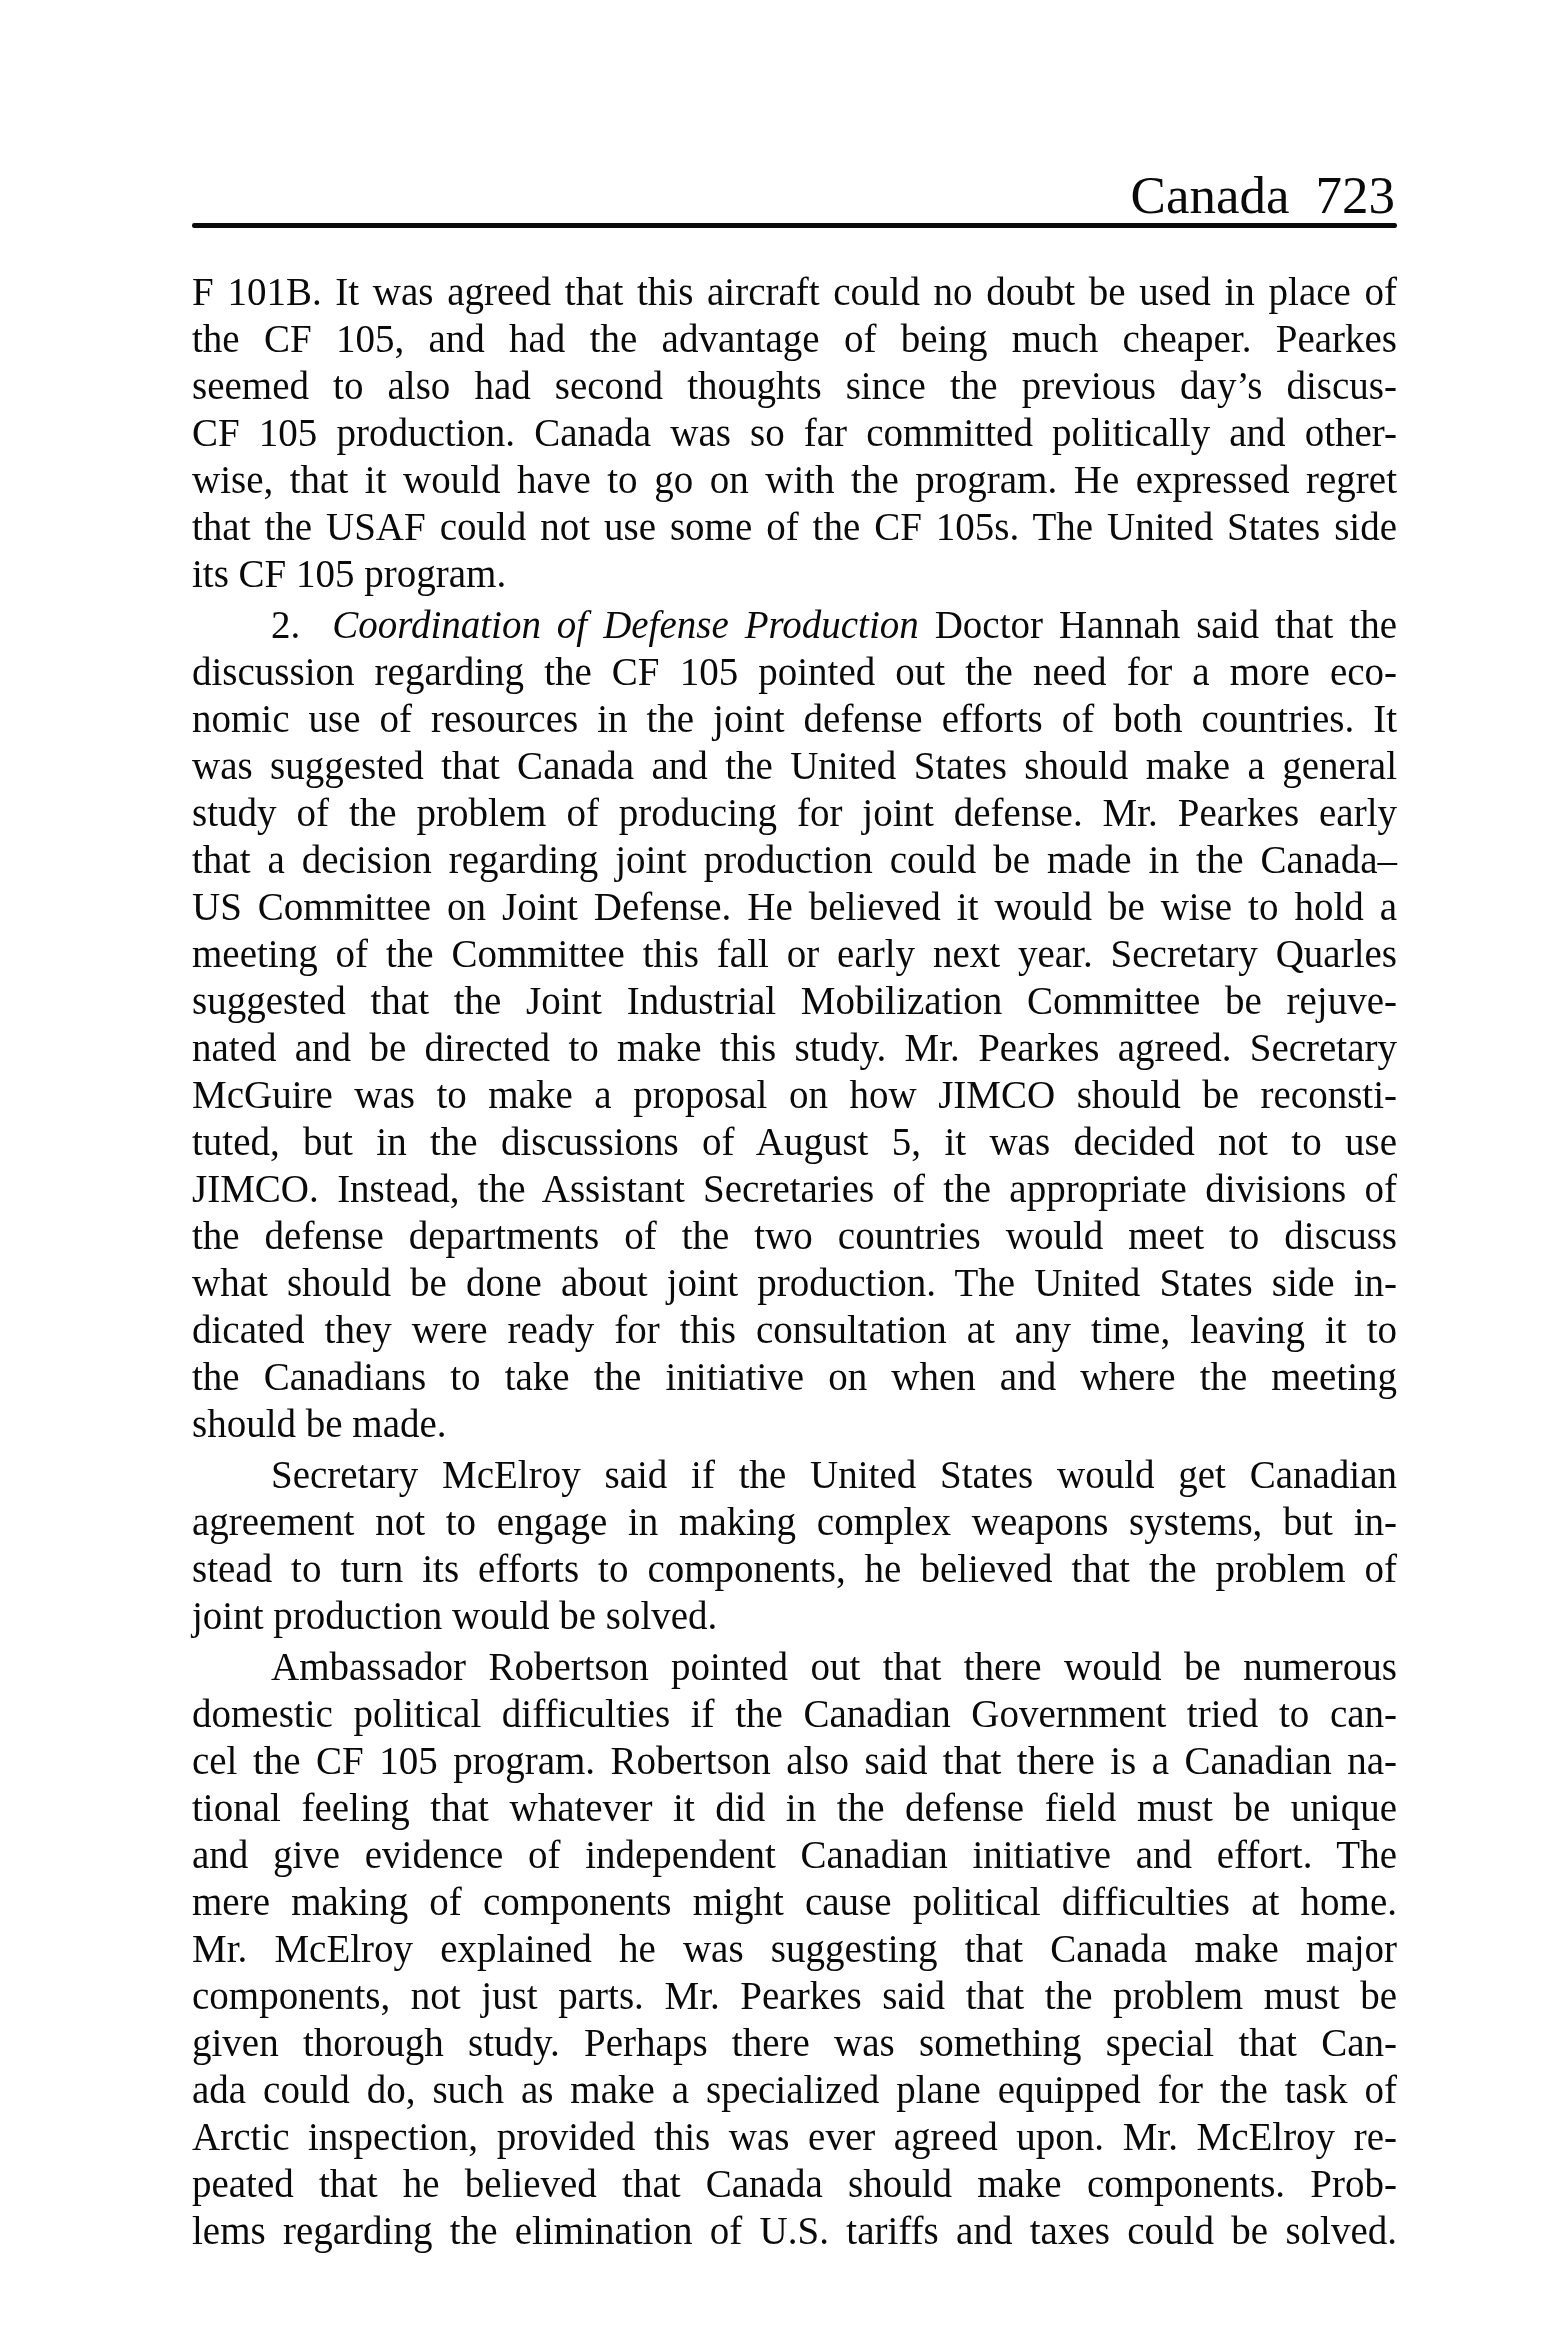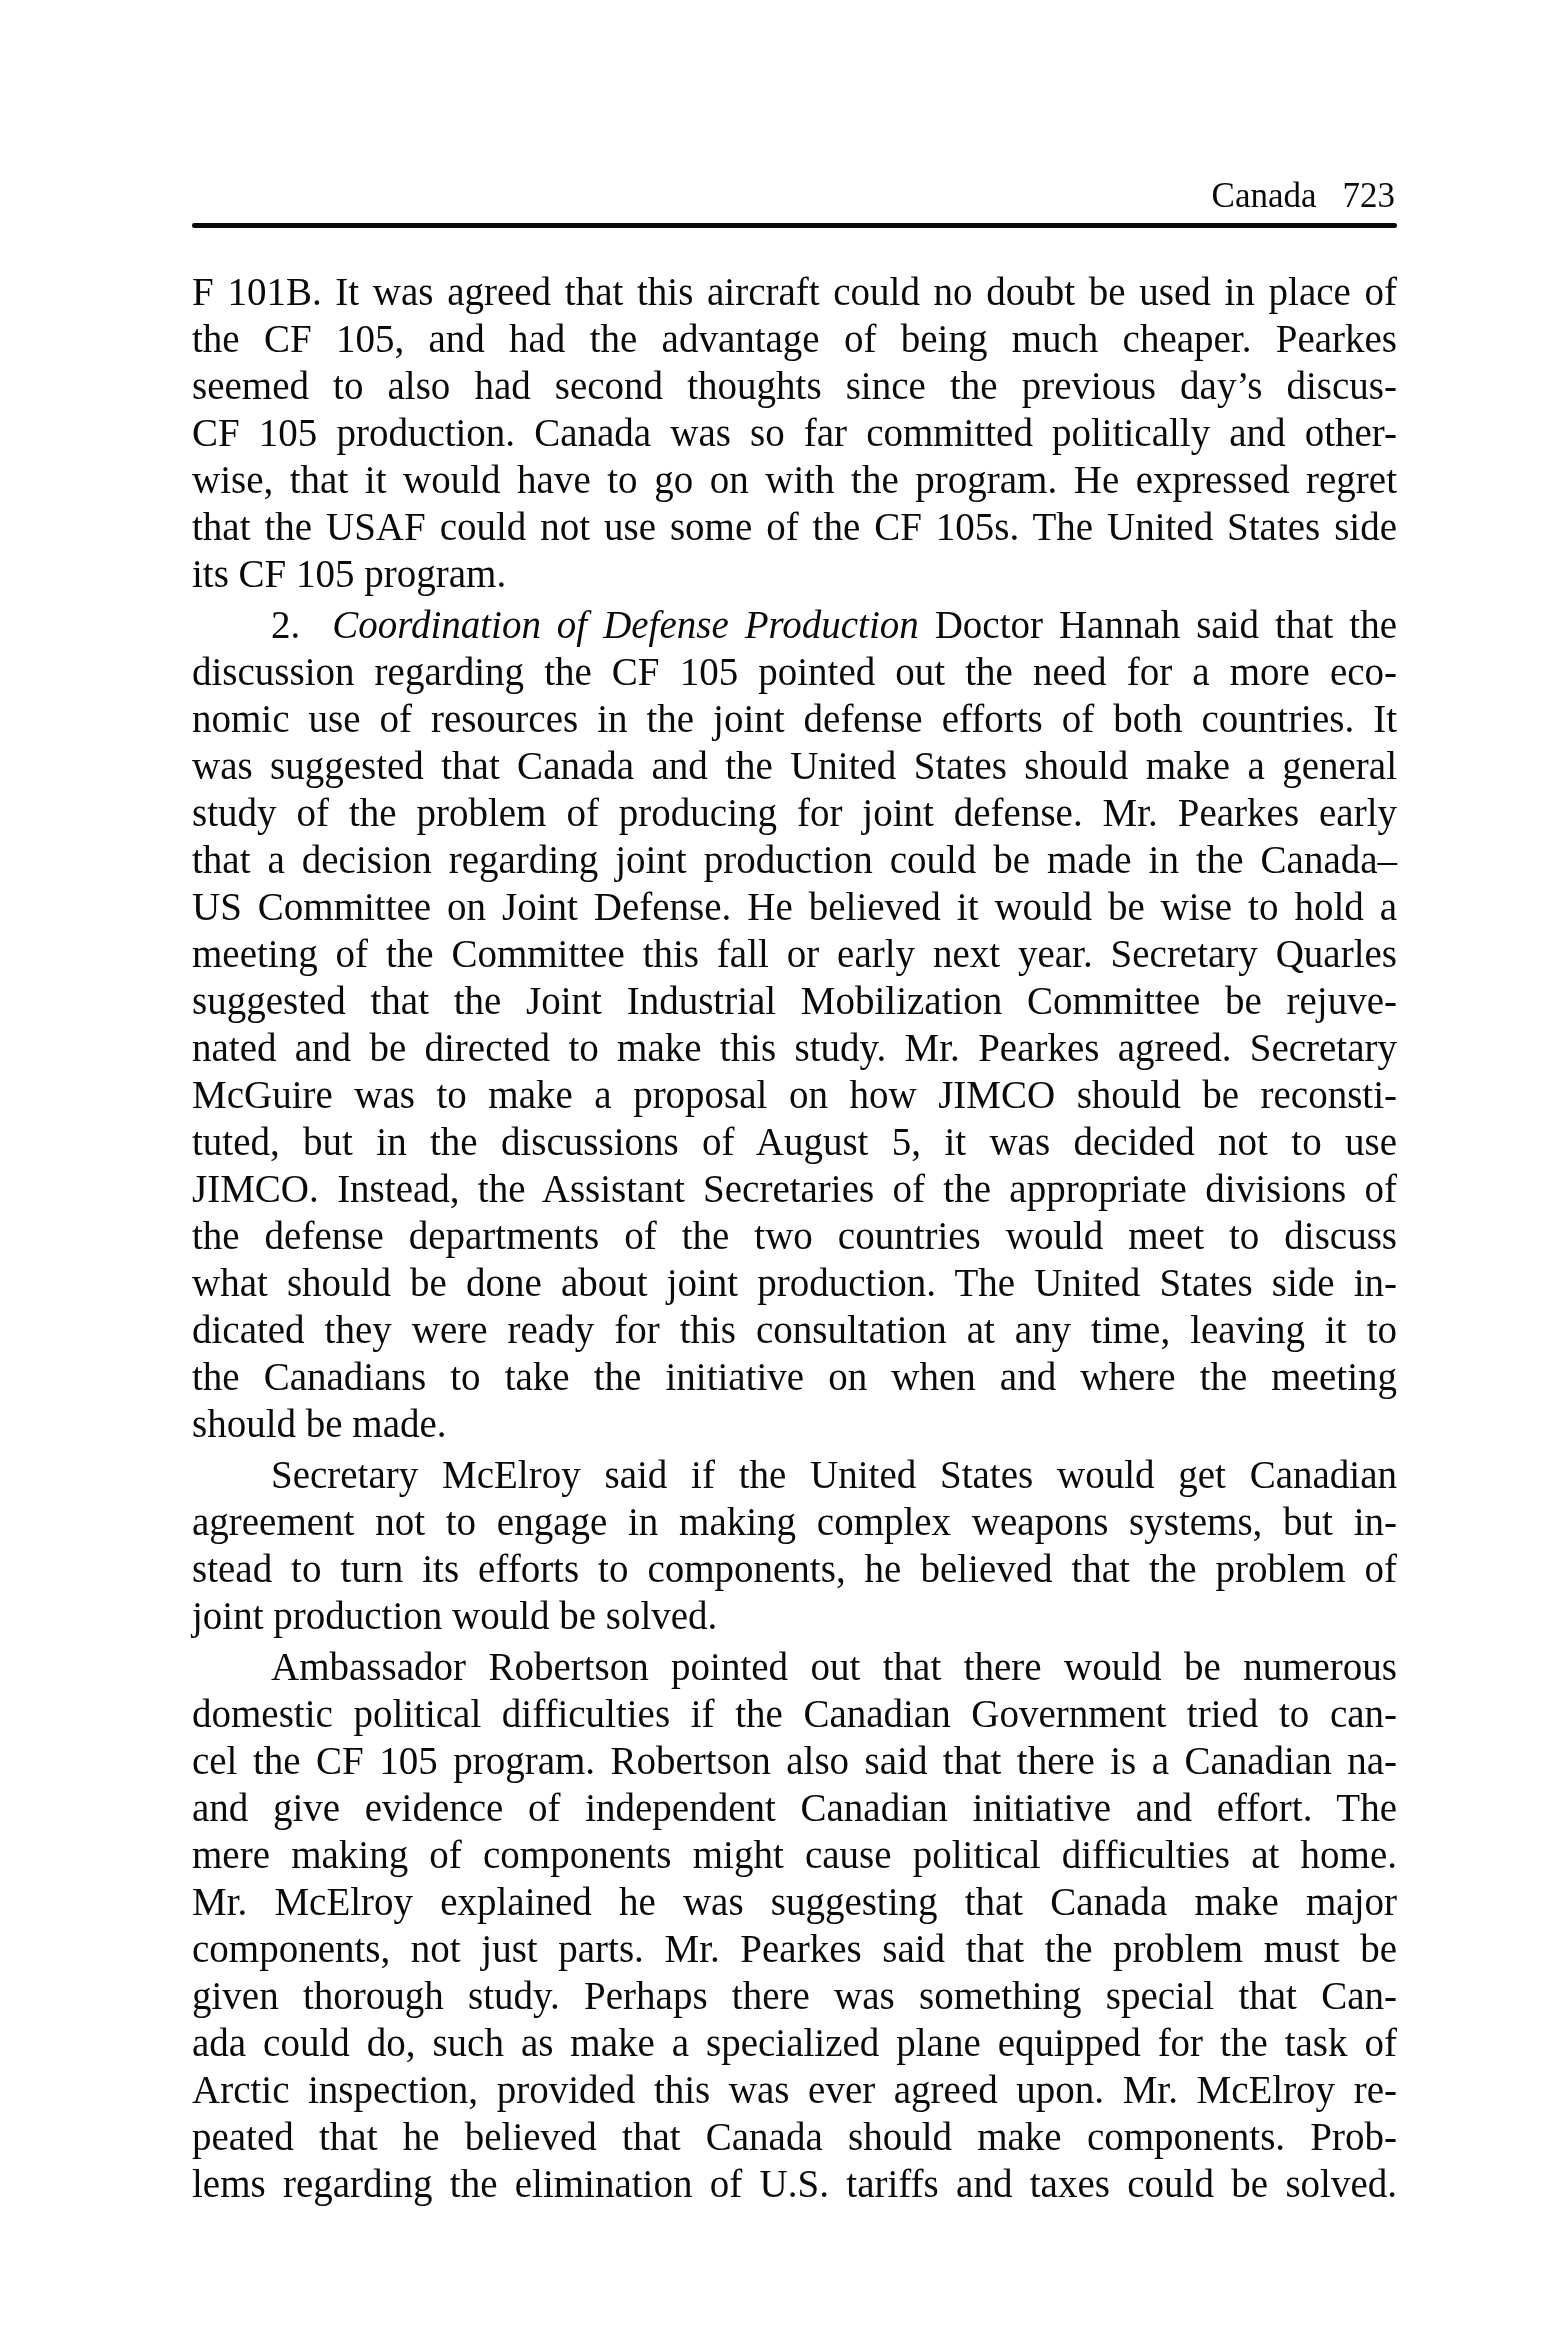--- a/index.html
+++ b/index.html
@@ -14,21 +14,21 @@
     overflow: hidden;
     color: #0a0a0a;
     font-family: "Liberation Serif", "DejaVu Serif", serif;
   }
   .running-head {
     position: absolute;
     top: 172px;
     right: 167px;
     height: 47px;
     line-height: 47px;
-    font-size: 35px;
+    font-size: 53px;
     white-space: nowrap;
   }
   .running-head .section {
     margin-right: 26px;
   }
   .head-rule {
     position: absolute;
     left: 192px;
     top: 223px;
     width: 1205px;
@@ -110,20 +110,21 @@
     <span class="line indent">Secretary McElroy said if the United States would get Canadian</span>
     <span class="line">agreement not to engage in making complex weapons systems, but in-</span>
     <span class="line">stead to turn its efforts to components, he believed that the problem of</span>
     <span class="line last">joint production would be solved.</span>
   </div>
 
   <div class="para">
     <span class="line indent">Ambassador Robertson pointed out that there would be numerous</span>
     <span class="line">domestic political difficulties if the Canadian Government tried to can-</span>
     <span class="line">cel the CF 105 program. Robertson also said that there is a Canadian na-</span>
+    <span class="line">tional feeling that whatever it did in the defense field must be unique</span>
     <span class="line">and give evidence of independent Canadian initiative and effort. The</span>
     <span class="line">mere making of components might cause political difficulties at home.</span>
     <span class="line">Mr. McElroy explained he was suggesting that Canada make major</span>
     <span class="line">components, not just parts. Mr. Pearkes said that the problem must be</span>
     <span class="line">given thorough study. Perhaps there was something special that Can-</span>
     <span class="line">ada could do, such as make a specialized plane equipped for the task of</span>
     <span class="line">Arctic inspection, provided this was ever agreed upon. Mr. McElroy re-</span>
     <span class="line">peated that he believed that Canada should make components. Prob-</span>
     <span class="line">lems regarding the elimination of U.S. tariffs and taxes could be solved.</span>
   </div>

